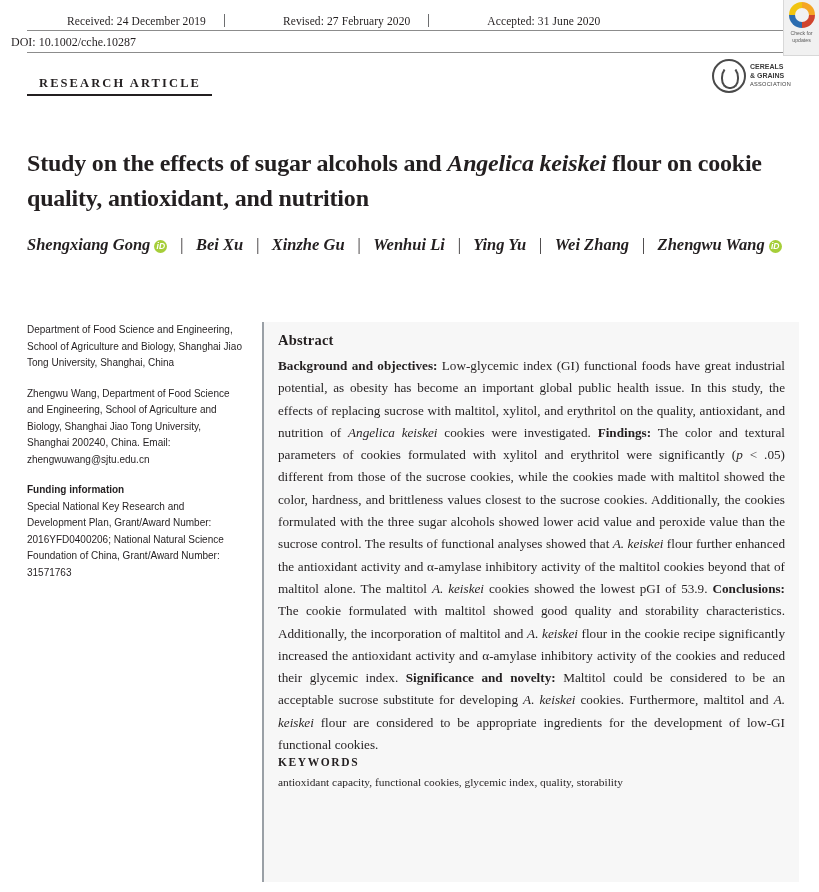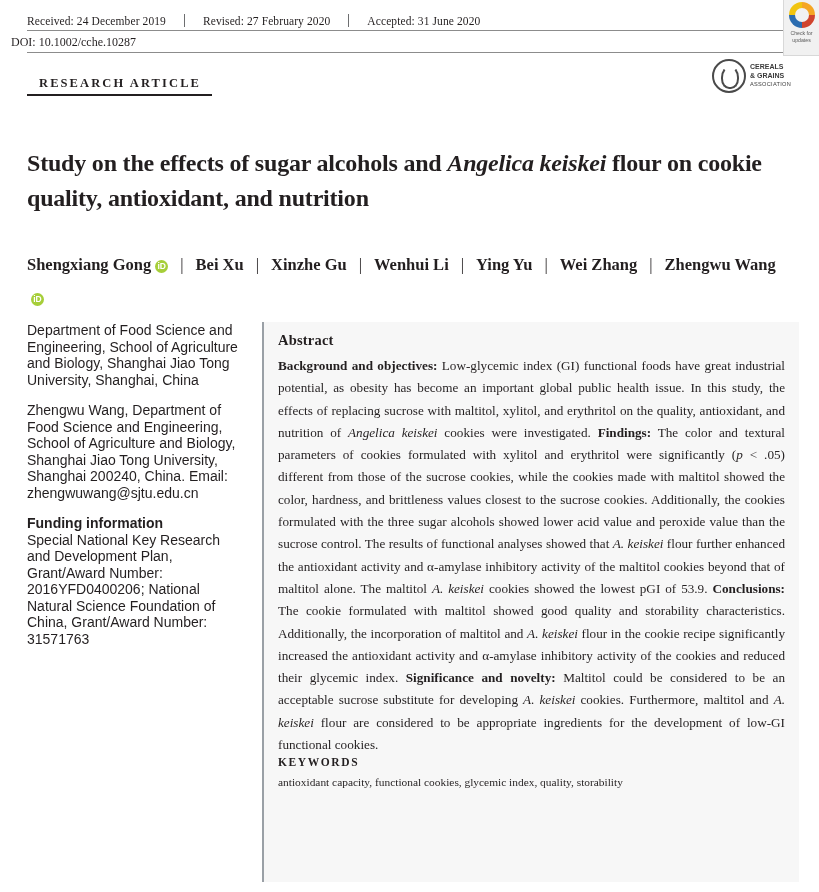--- a/index.html
+++ b/index.html
@@ -22,20 +22,21 @@
     left: 27px;
     top: 12px;
     width: 765px;
     display: flex;
     align-items: baseline;
     font-size: 11.5px;
     letter-spacing: 0.1px;
   }
   .dates-row .date-item {
     white-space: nowrap;
+    margin-left: 40px;
   }
   .dates-row .date-sep {
     display: inline-block;
     width: 1px;
     height: 13px;
     background: #6d6e70;
     margin: 0 18px;
     position: relative;
     top: 2px;
   }
@@ -172,25 +173,26 @@
     line-height: 35px;
     font-weight: bold;
     letter-spacing: -0.2px;
   }
   .title .ital { font-style: italic; }
 
   
   .authors {
     position: absolute;
     left: 27px;
-    top: 248px;
+    top: 228px;
     width: 762px;
     font-size: 16.5px;
     font-weight: bold;
     line-height: 33px;
+    font-style: italic;
   }
   .authors .sep {
     font-weight: normal;
     color: #231f20;
     margin: 0 12px;
   }
   .orcid {
     display: inline-block;
     width: 13px;
     height: 13px;
@@ -206,21 +208,21 @@
     margin-left: 4px;
   }
 
   
   .left-col {
     position: absolute;
     left: 27px;
     top: 322px;
     width: 215px;
     font-family: "Liberation Sans", sans-serif;
-    font-size: 14px;
+    font-size: 10px;
     line-height: 16.5px;
     color: #231f20;
   }
   .left-col .block { margin-bottom: 14px; }
   .left-col .bhead { font-weight: bold; }
 
   
   .abstract-box {
     position: absolute;
     left: 262px;

